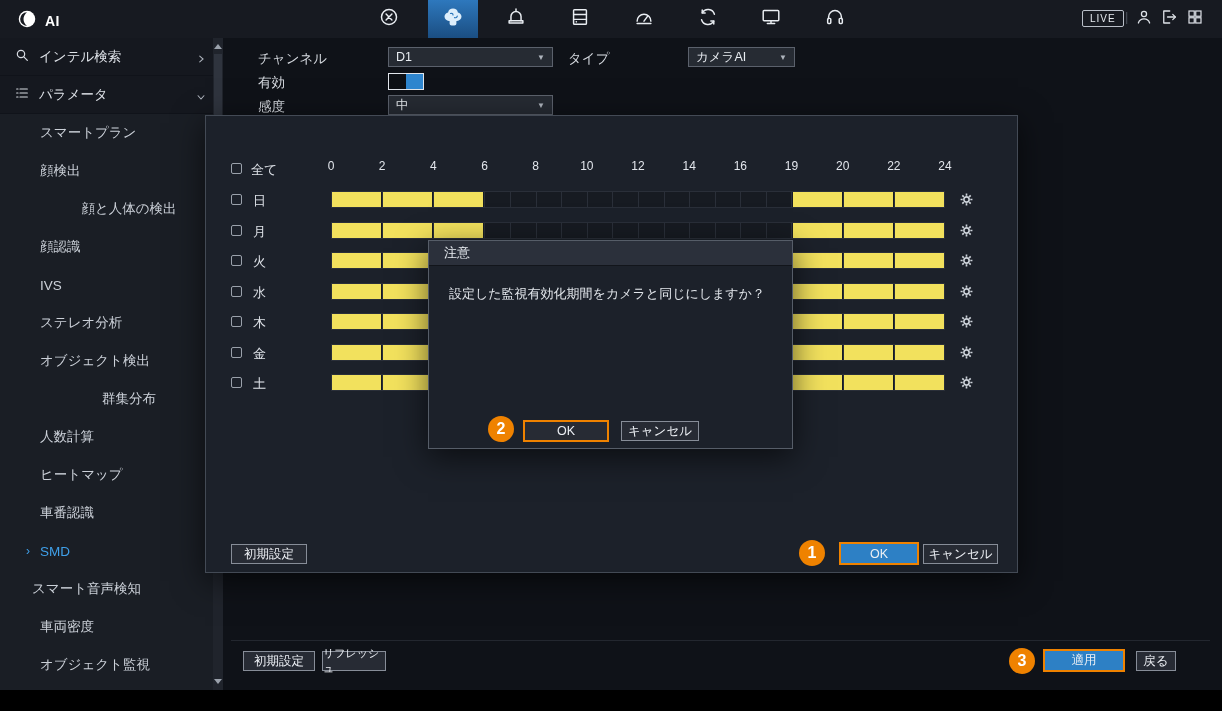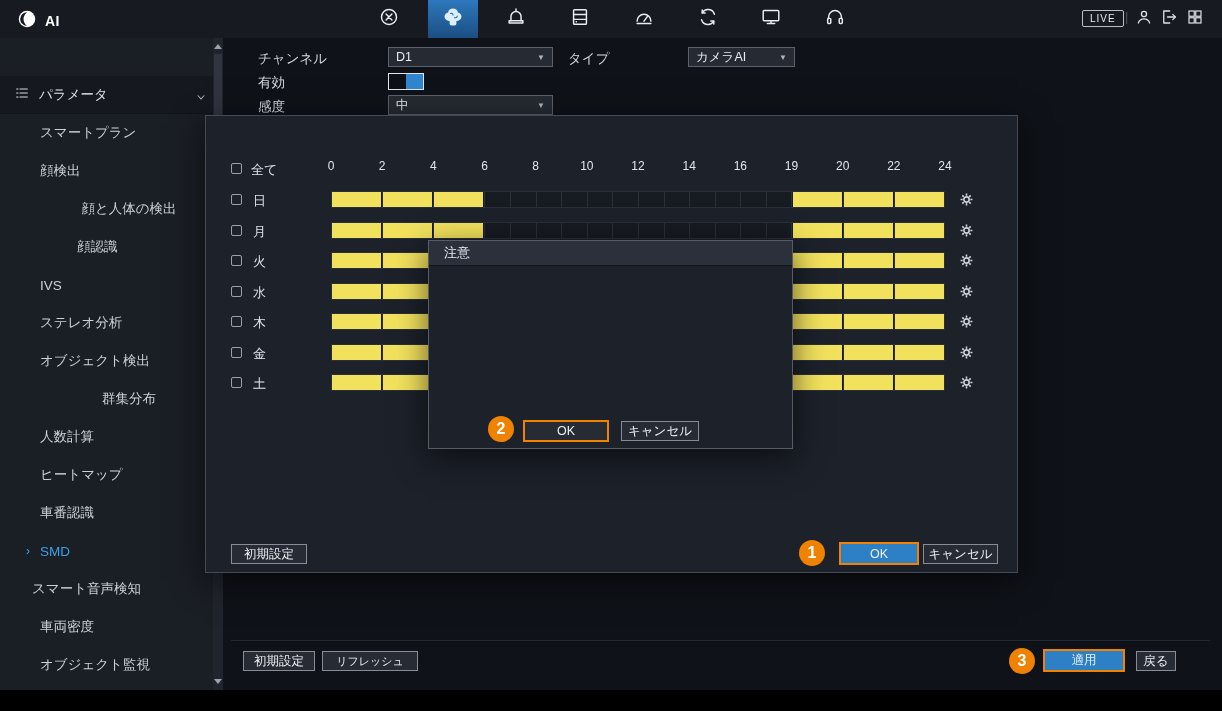--- a/index.html
+++ b/index.html
@@ -151,40 +151,50 @@
         <span><svg width="18" height="18" viewBox="0 0 24 24" fill="none" stroke="#dfe3e9" stroke-width="1.6">
             <rect x="4" y="4" width="7" height="7"></rect>
             <rect x="13" y="4" width="7" height="7"></rect>
             <rect x="4" y="13" width="7" height="7"></rect>
             <rect x="13" y="13" width="7" height="7"></rect>
           </svg></span>
       </span>
   </div>
 
   <div id="sidebar">
+    <div class="sb-group" style="top:0">
+      <span><svg width="16" height="16" viewBox="0 0 24 24" fill="none" stroke="#d7dbe2" stroke-width="1.8" stroke-linecap="round">
+            <circle cx="10.5" cy="10.5" r="5.5"></circle>
+            <path d="M14.8 14.8 20 20"></path>
+          </svg></span>
+      <span>インテル検索</span>
+      <span class="chev"><svg width="10" height="10" viewBox="0 0 24 24" fill="none" stroke="#aeb4bd" stroke-width="2.5" stroke-linecap="round">
+            <path d="M9 5l8 7-8 7"></path>
+          </svg></span>
+    </div>
     <div class="sb-group" style="top:38px">
       <span><svg width="16" height="16" viewBox="0 0 24 24" fill="none" stroke="#d7dbe2" stroke-width="1.8" stroke-linecap="round">
             <path d="M4 6h2M4 12h2M4 18h2M9 6h11M9 12h11M9 18h11"></path>
           </svg></span>
       <span>パラメータ</span>
       <span class="chev"><svg width="10" height="10" viewBox="0 0 24 24" fill="none" stroke="#aeb4bd" stroke-width="2.5" stroke-linecap="round">
             <path d="M5 9l7 8 7-8"></path>
           </svg></span>
     </div>
     <div id="sb-items">
         <div class="sb-item" style="top: 76px;">
           <span>スマートプラン</span>
         </div>
         <div class="sb-item" style="top: 114px;">
           <span>顔検出</span>
         </div>
         <div class="sb-item" style="top: 152px; justify-content: center;">
           <span>顔と人体の検出</span>
         </div>
-        <div class="sb-item" style="top: 190px; margin-left: 37px;">
+        <div class="sb-item" style="top: 190px;">
           <span>顔認識</span>
         </div>
         <div class="sb-item" style="top: 228px;">
           <span>IVS</span>
         </div>
         <div class="sb-item" style="top: 266px;">
           <span>ステレオ分析</span>
         </div>
         <div class="sb-item" style="top: 304px;">
           <span>オブジェクト検出</span>
@@ -363,27 +373,28 @@
             <path d="M12 2.5v3.4M12 18.1v3.4M2.5 12h3.4M18.1 12h3.4M5.3 5.3l2.4 2.4M16.3 16.3l2.4 2.4M18.7 5.3l-2.4 2.4M7.7 16.3l-2.4 2.4"></path>
           </svg></span>
       </div>
     <div class="btn" style="left:25px;top:428px;width:76px">初期設定</div>
     <div class="btn btn-blue hl" style="left:633px;top:426px;width:80px;height:23px">OK</div>
     <div class="btn" style="left:717px;top:428px;width:75px">キャンセル</div>
   </div>
 
   <div id="dlg-caution" class="dlg">
     <div class="dlg-title">注意</div>
+    <div id="caution-msg">設定した監視有効化期間をカメラと同じにしますか？</div>
     <div class="btn hl" style="left:94px;top:179px;width:86px;height:22px">OK</div>
     <div class="btn" style="left:192px;top:180px;width:78px">キャンセル</div>
   </div>
 
   <div id="footline"></div>
   <div class="btn" style="left:243px;top:651px;width:72px">初期設定</div>
-  <div class="btn" style="left:322px;top:651px;width:96px;font-size:11px">リフレッシュ</div>
+  <div class="btn" style="left:322px;top:651px;width:64px;font-size:11px">リフレッシュ</div>
   <div class="btn btn-blue hl" style="left:1043px;top:649px;width:82px;height:23px">適用</div>
   <div class="btn" style="left:1136px;top:651px;width:40px">戻る</div>
 
   <div class="step" style="left:799px;top:540px">1</div>
   <div class="step" style="left:488px;top:416px">2</div>
   <div class="step" style="left:1009px;top:648px">3</div>
 
 </div>
 
 </body></html>

